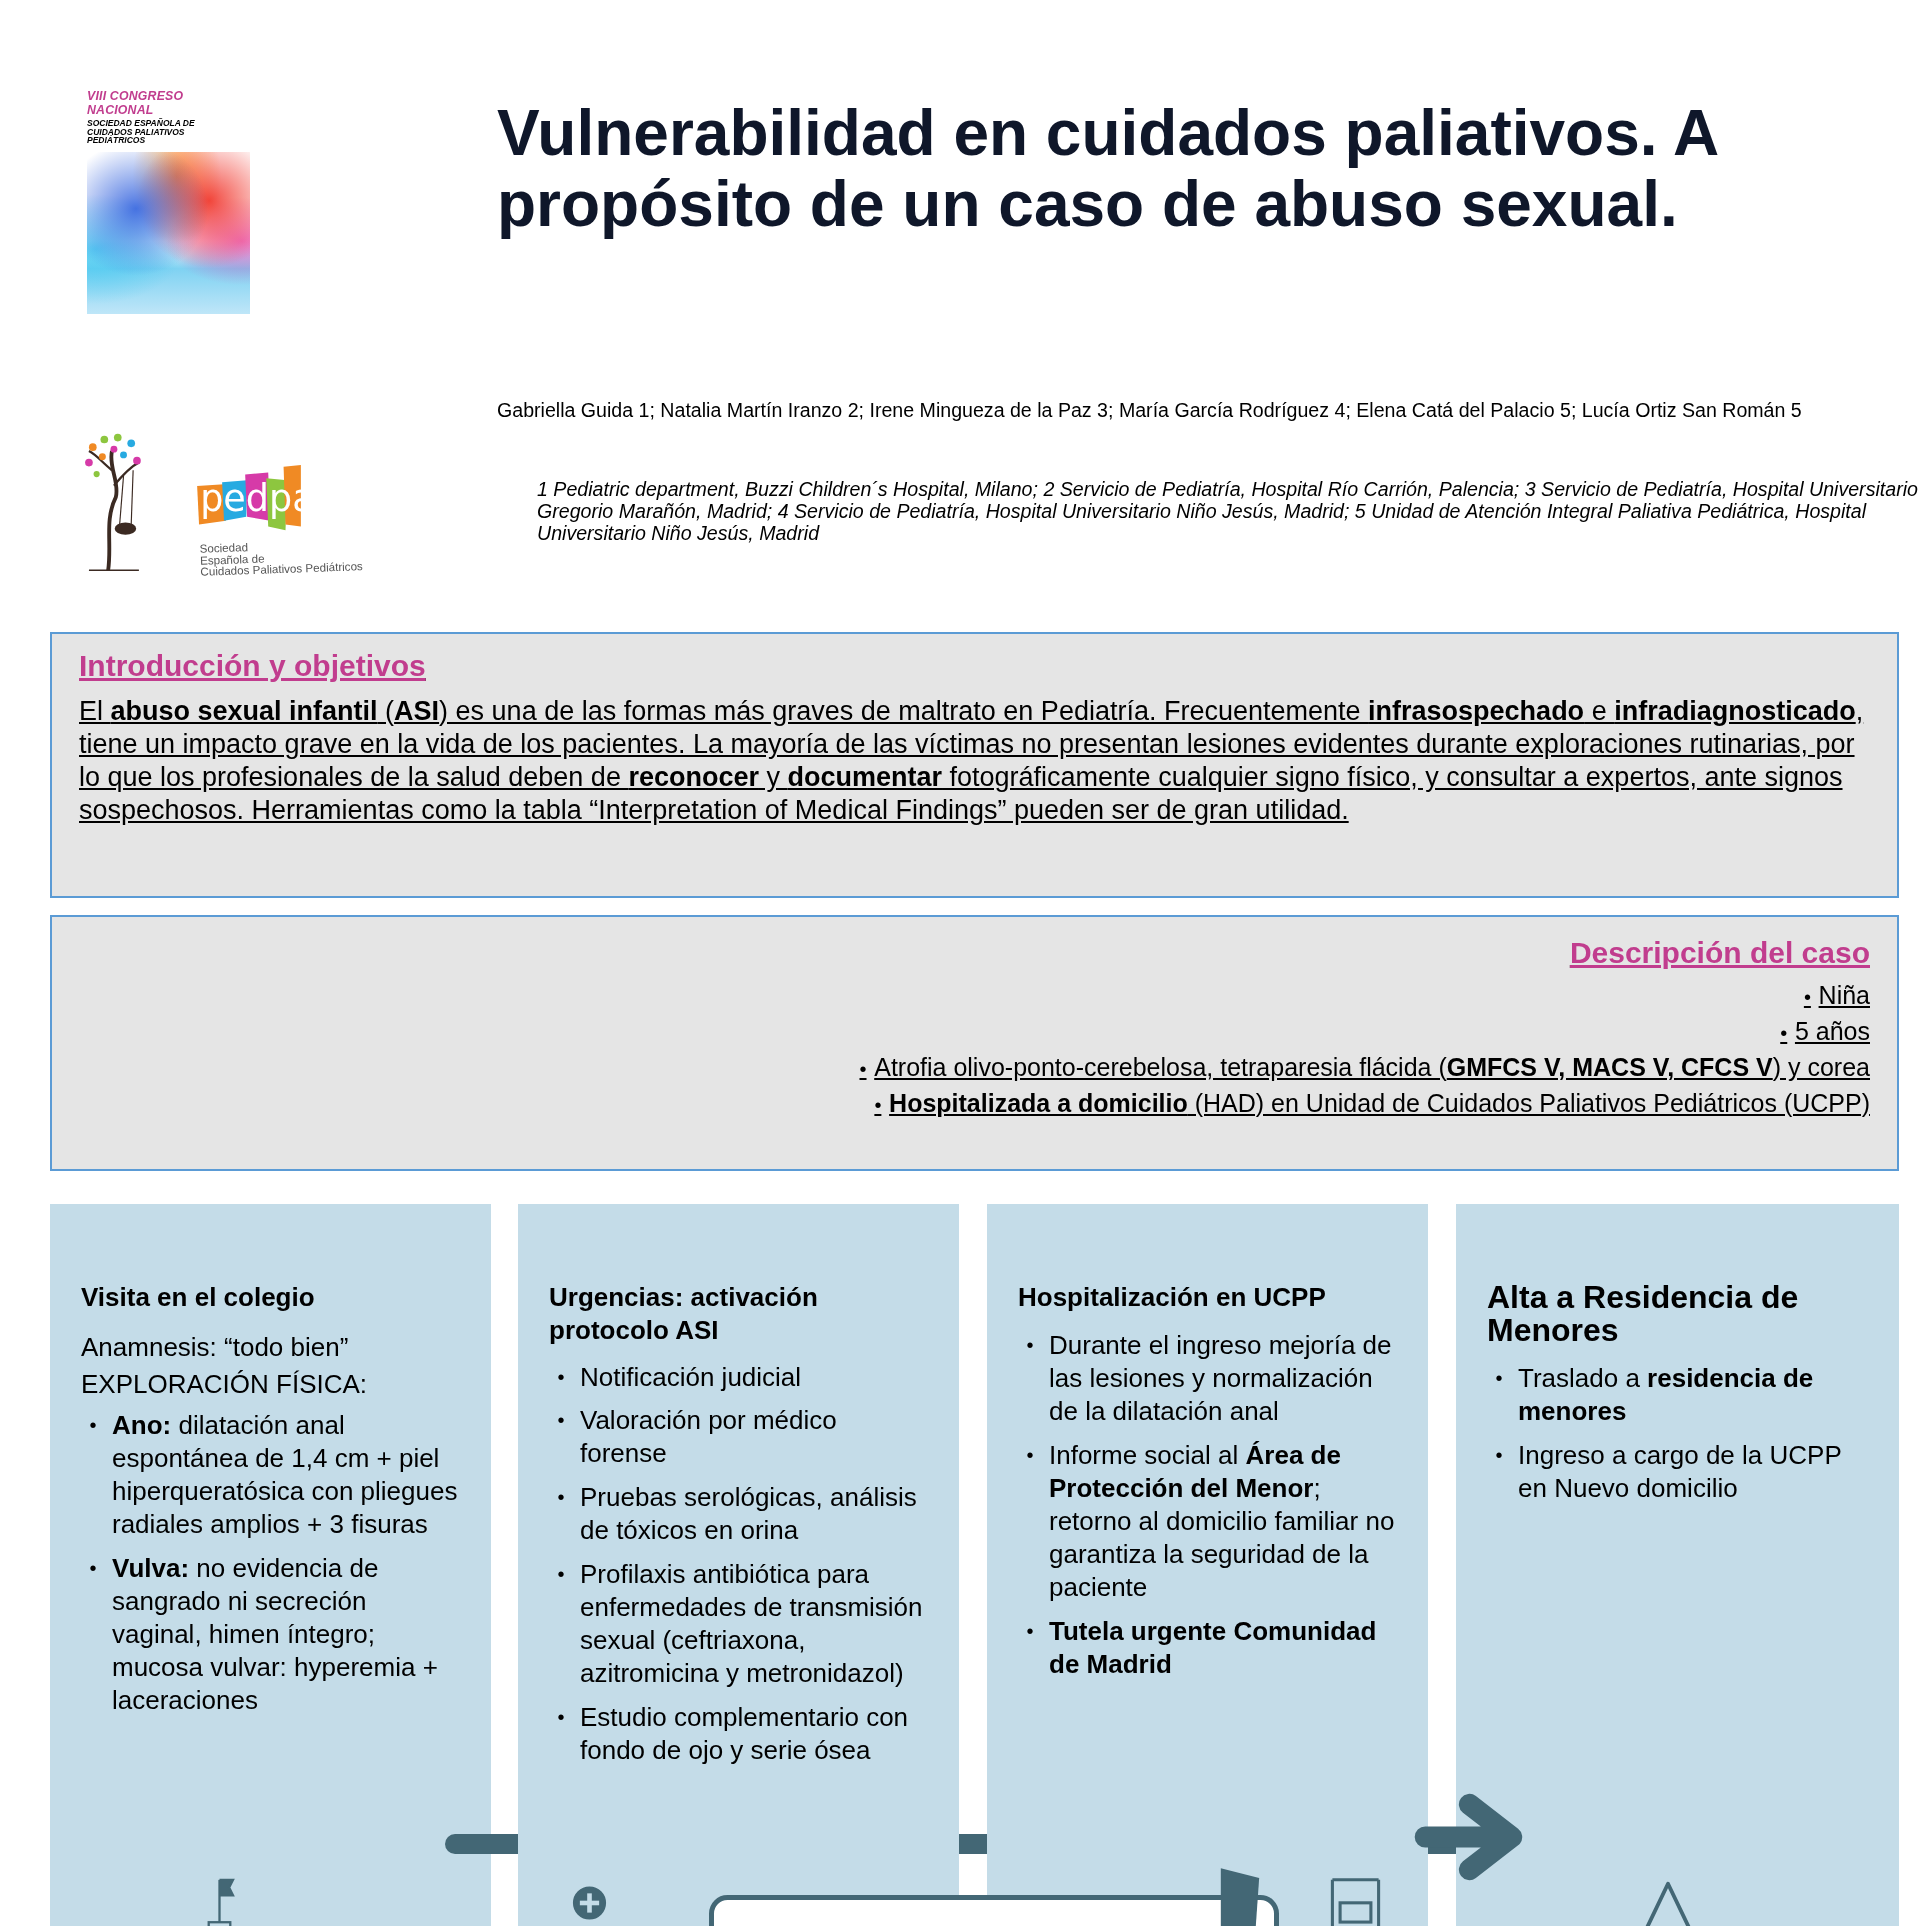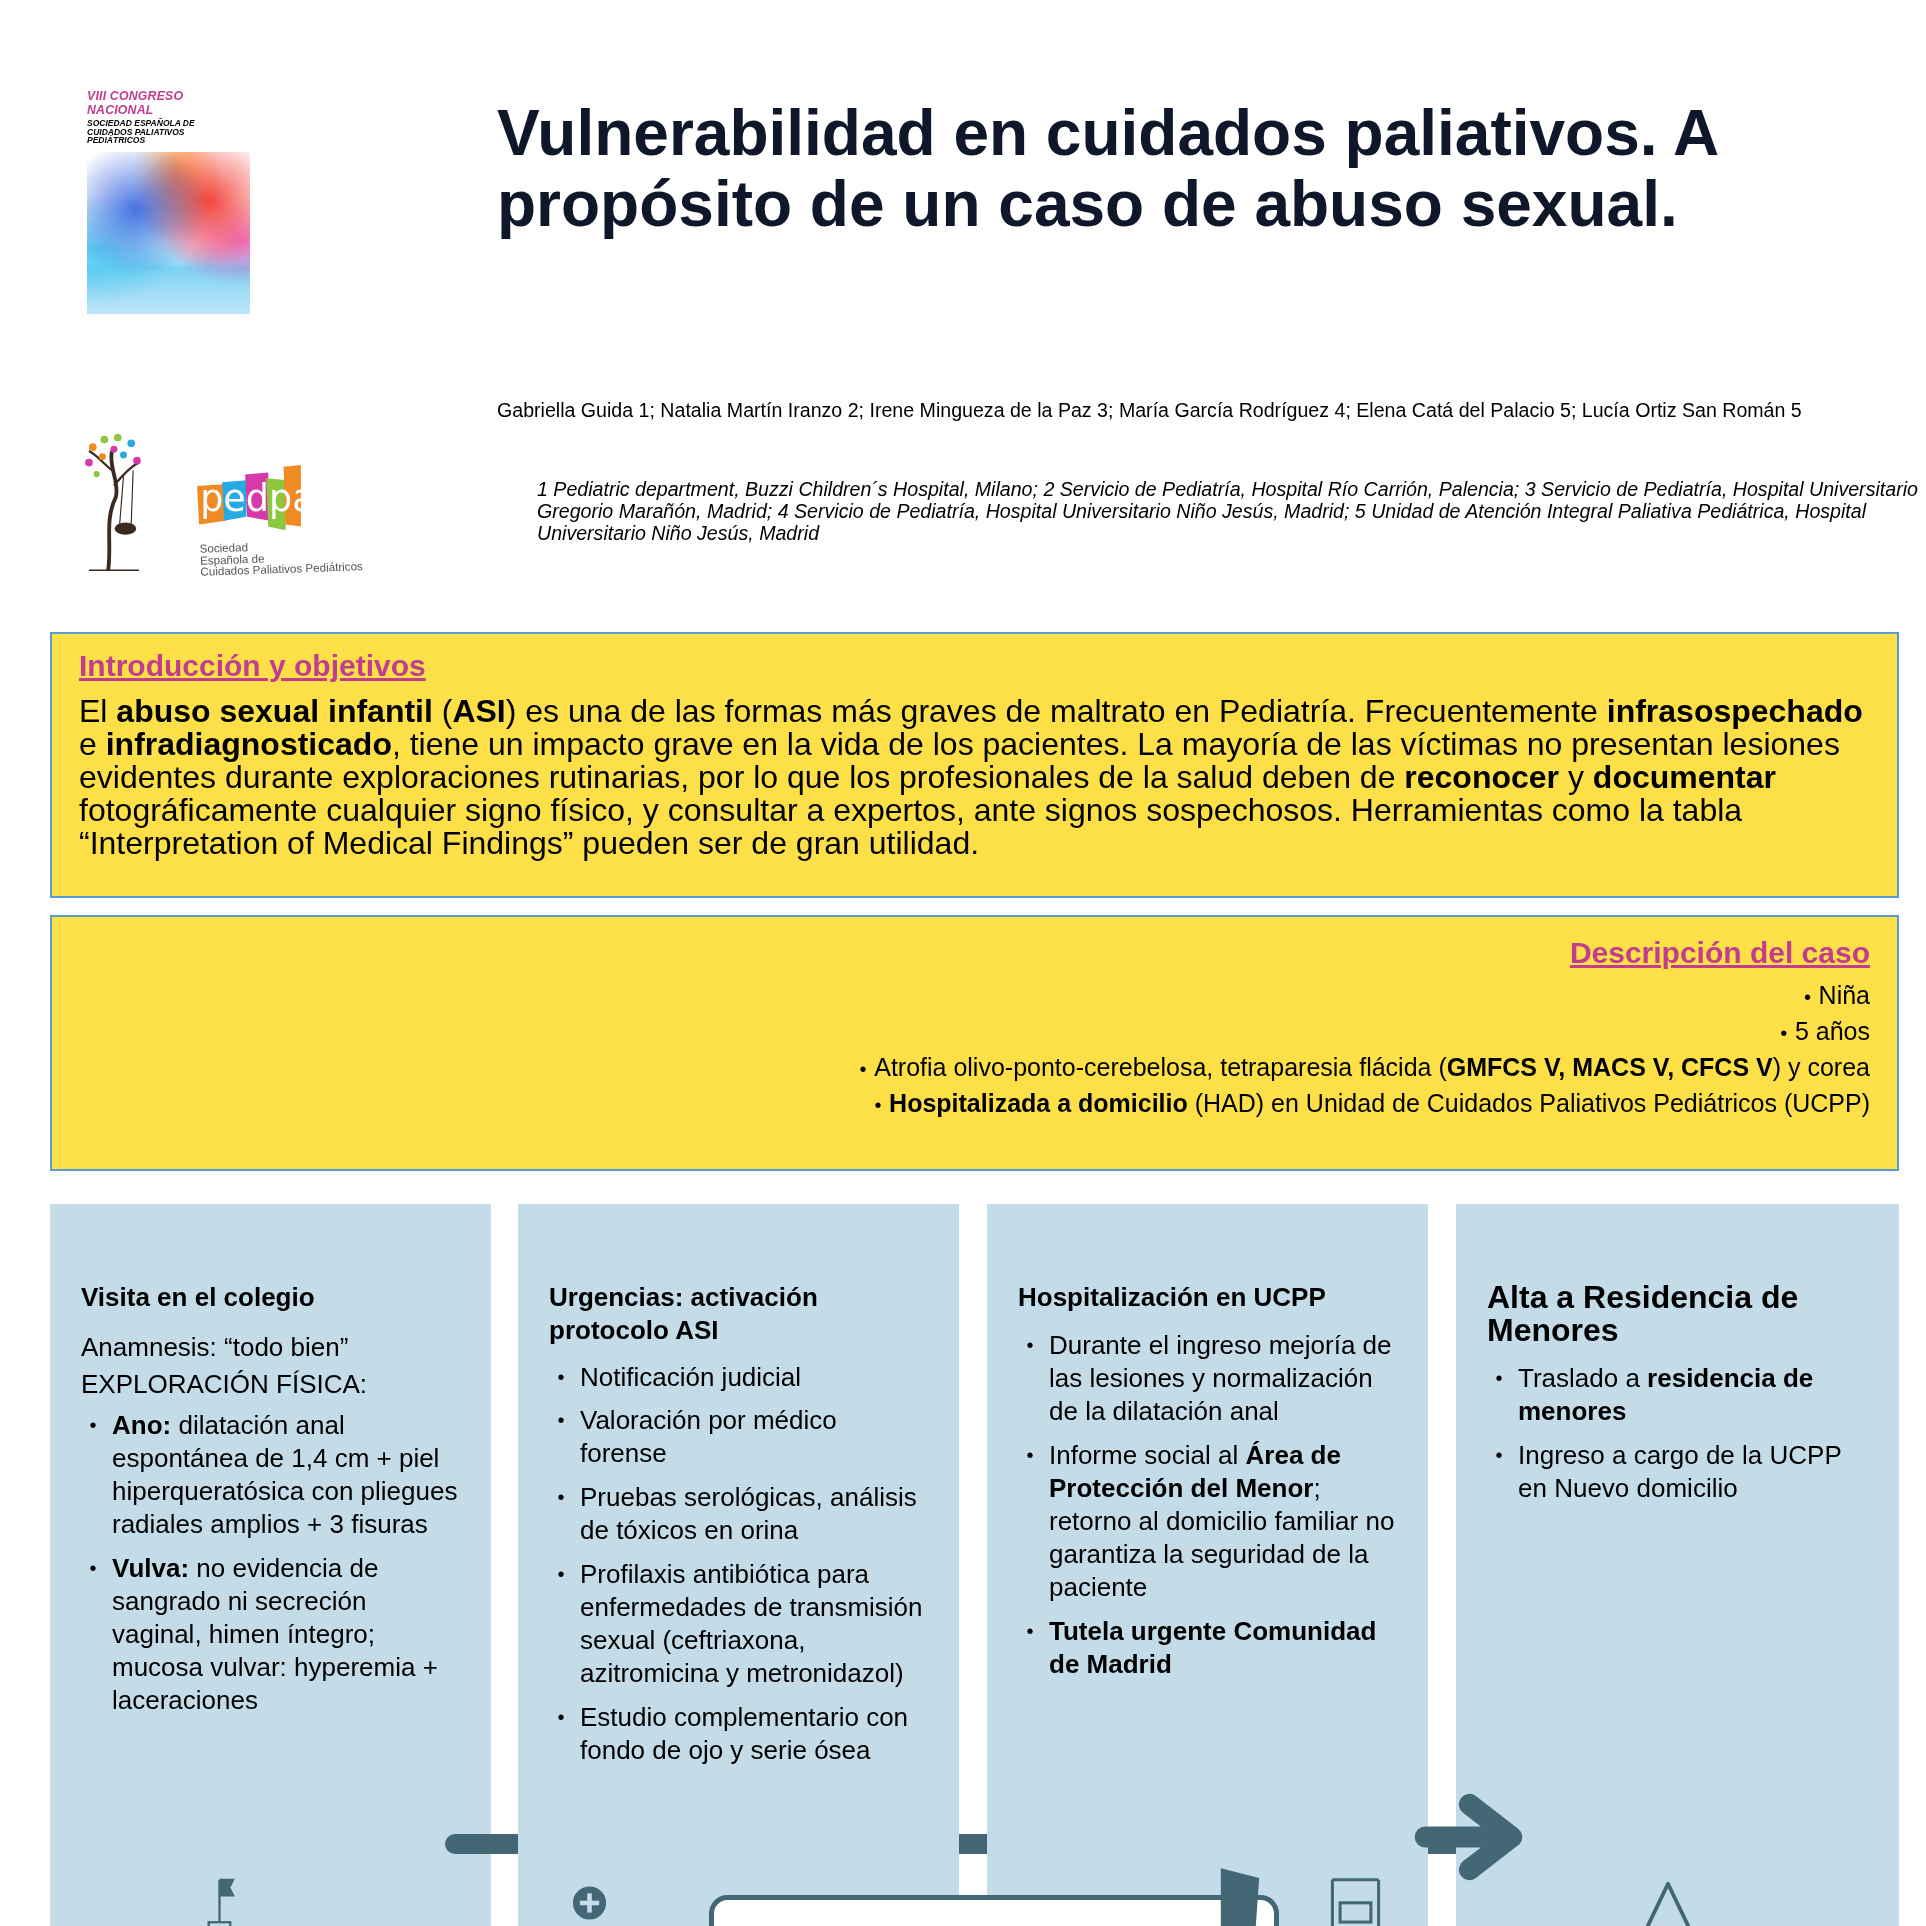--- a/index.html
+++ b/index.html
@@ -23,24 +23,24 @@
   .tree-icon { position:absolute; left:0; top:0; width:62px; height:146px; }
   .pedpal-word { position:absolute; left:116px; top:35px; width:104px; height:73px; }
   .pedpal-sub { position:absolute; left:119px; top:112px; font-size:11.6px; color:#555; line-height:11.6px; transform:rotate(-2deg); }
 
   .poster-title { left:497px; top:98px; width:1387px; color:#0f172a; font-weight:bold;
     font-size:64px; line-height:71px; }
   .authors { left:497px; top:397px; width:1387px; font-size:19.6px; line-height:27px; }
   .affils { left:497px; top:478px; width:1395px; font-size:19.6px; line-height:22px; font-style:italic;margin-left:40px; }
 
   
-  .box { position:absolute; border:2.3px solid #5b9bd5; background:#fde047; box-sizing:border-box; }
+  .box { position:absolute; border:2.3px solid #5b9bd5; background:#e5e5e5; box-sizing:border-box;text-decoration:underline; }
   .box-title { color:#c13d8e; font-weight:bold; font-size:30px; text-decoration:underline;
     text-underline-offset:2.3px; text-decoration-thickness:2.7px; }
-  .box-body { font-size:32px; line-height:33px; }
+  .box-body { font-size:27px; line-height:33px; }
   .intro-box { left:50px; top:632px; width:1849px; height:266px; padding:15.4px 27px; }
   .intro-box .box-body { margin-top:11.6px; }
   .desc-box { left:50px; top:915px; width:1849px; height:256px; padding:19px 27px;text-align:right; }
   .desc-box ul { margin:7.7px 0 0 0; padding:0; list-style:none; }
   .desc-box li { font-size:25px; line-height:34px; }
   .desc-box li::before { content:"•"; margin-right:7.7px; font-size:20px; }
 
   
   .col { position:absolute; top:1204px; height:890px; width:441px; background:#c4dce8; box-sizing:border-box; padding:29px 31px 0 31px; }
   .col-1 { left:50px; }

